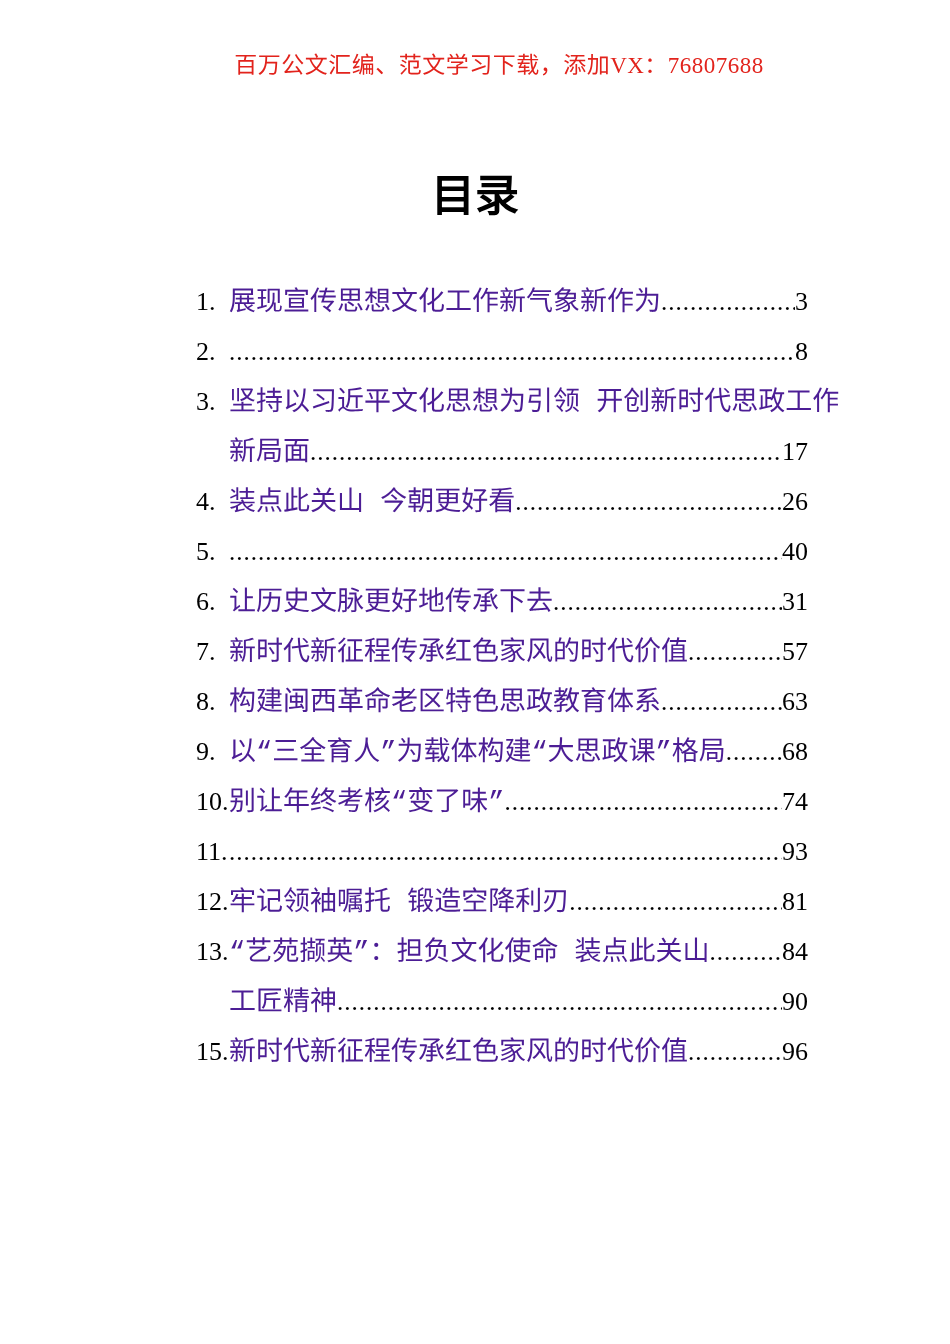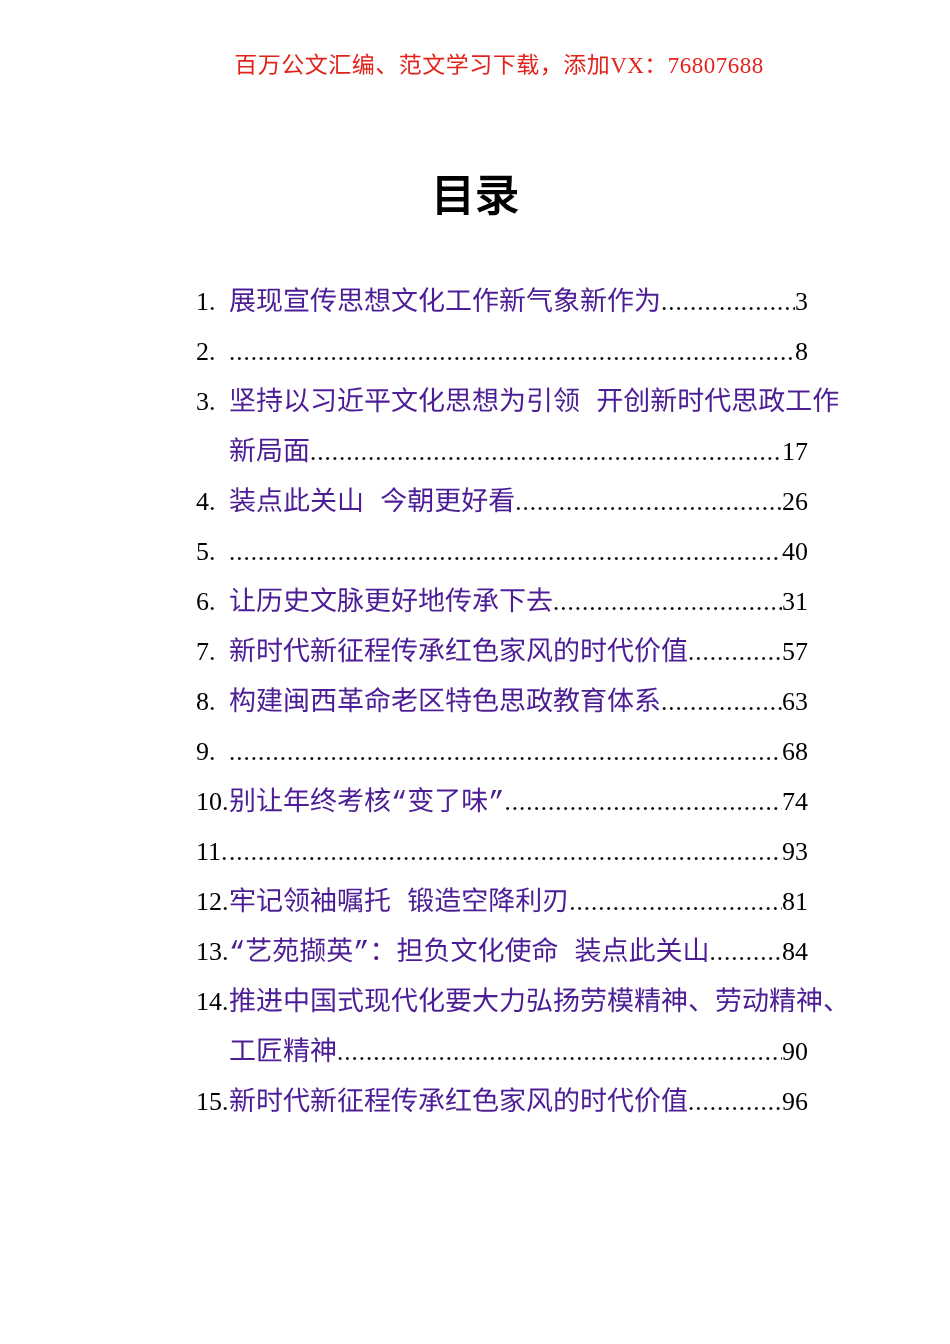--- a/index.html
+++ b/index.html
@@ -120,35 +120,34 @@
       <li class="entry">
         <div class="line last"><span class="num">6.</span><span class="txt">让历史文脉更好地传承下去</span><span class="leader">............................................................................................................................................</span><span class="page-num">31</span></div>
       </li>
       <li class="entry">
         <div class="line last"><span class="num">7.</span><span class="txt">新时代新征程传承红色家风的时代价值</span><span class="leader">............................................................................................................................................</span><span class="page-num">57</span></div>
       </li>
       <li class="entry">
         <div class="line last"><span class="num">8.</span><span class="txt">构建闽西革命老区特色思政教育体系</span><span class="leader">............................................................................................................................................</span><span class="page-num">63</span></div>
       </li>
       <li class="entry">
-        <div class="line last"><span class="num">9.</span><span class="leader">............................................................................................................................................</span><span class="page-num">68</span></div>
+        <div class="line last"><span class="num">9.</span><span class="txt">以“三全育人”为载体构建“大思政课”格局</span><span class="leader">............................................................................................................................................</span><span class="page-num">68</span></div>
       </li>
       <li class="entry">
         <div class="line last"><span class="num">10.</span><span class="txt">别让年终考核“变了味”</span><span class="leader">............................................................................................................................................</span><span class="page-num">74</span></div>
       </li>
       <li class="entry">
         <div class="line last"><span class="num">11.</span><span class="leader">............................................................................................................................................</span><span class="page-num">93</span></div>
       </li>
       <li class="entry">
         <div class="line last"><span class="num">12.</span><span class="txt">牢记领袖嘱托 锻造空降利刃</span><span class="leader">............................................................................................................................................</span><span class="page-num">81</span></div>
       </li>
       <li class="entry">
         <div class="line last"><span class="num">13.</span><span class="txt">“艺苑撷英”：担负文化使命 装点此关山</span><span class="leader">............................................................................................................................................</span><span class="page-num">84</span></div>
       </li>
       <li class="entry">
-        <div class="line full"><span class="num">14.</span><span class="txt">推进中国式现代化要大力弘扬劳模精神、劳动精神、</span></div>
         <div class="line last"><span class="num"></span><span class="txt">工匠精神</span><span class="leader">............................................................................................................................................</span><span class="page-num">90</span></div>
       </li>
       <li class="entry">
         <div class="line last"><span class="num">15.</span><span class="txt">新时代新征程传承红色家风的时代价值</span><span class="leader">............................................................................................................................................</span><span class="page-num">96</span></div>
       </li>
     </ol>
 </div>
 
 </body></html>

